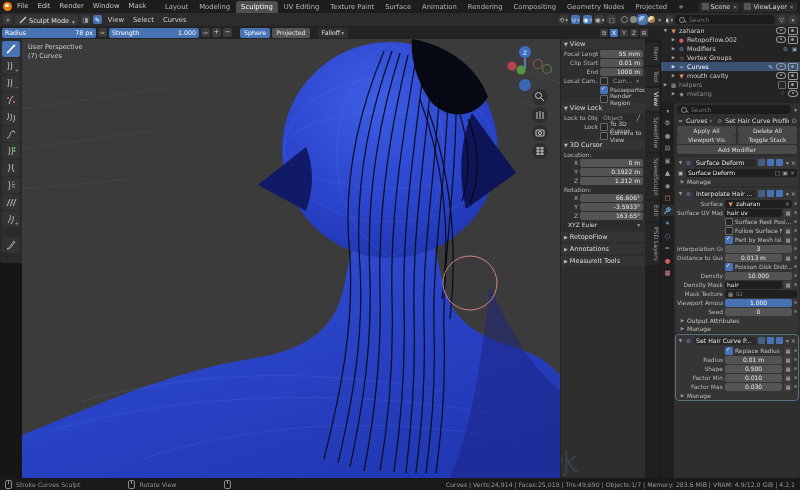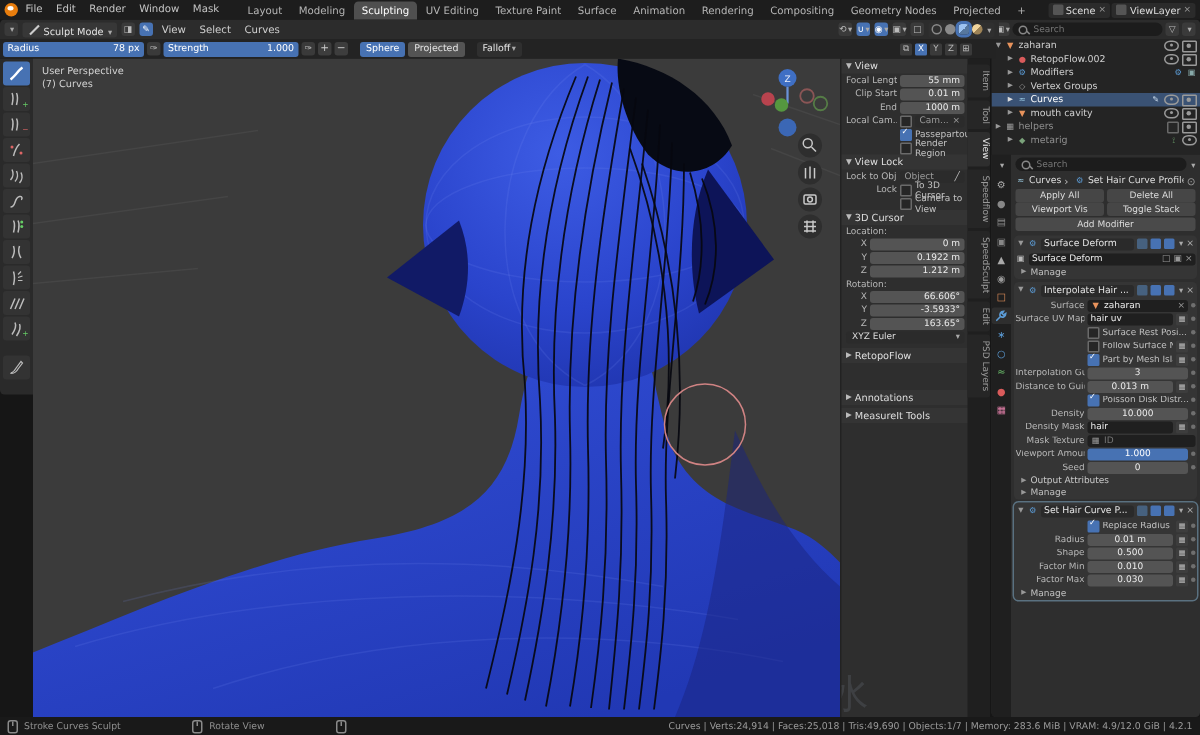--- a/index.html
+++ b/index.html
@@ -456,21 +456,21 @@
       </div>
     <div class="nrow">
         <span class="nfield chev" style="text-align:left;background:#2b2b2b;color:#ddd;padding-left:4px;display:flex;justify-content:space-between;align-items:center">
           <span>XYZ Euler</span>
         </span>
       </div>
     <div class="nsec" style="margin-top:3px">
         <span class="tri">▶</span>
         <span>RetopoFlow</span>
       </div>
-    <div class="nsec" style="margin-top:18px">
+    <div class="nsec" style="margin-top:2px">
         <span class="tri">▶</span>
         <span>Annotations</span>
       </div>
     <div class="nsec" style="margin-top:2px">
         <span class="tri">▶</span>
         <span>MeasureIt Tools</span>
       </div>
     <div class="watermark">水</div>
   </div>
 

